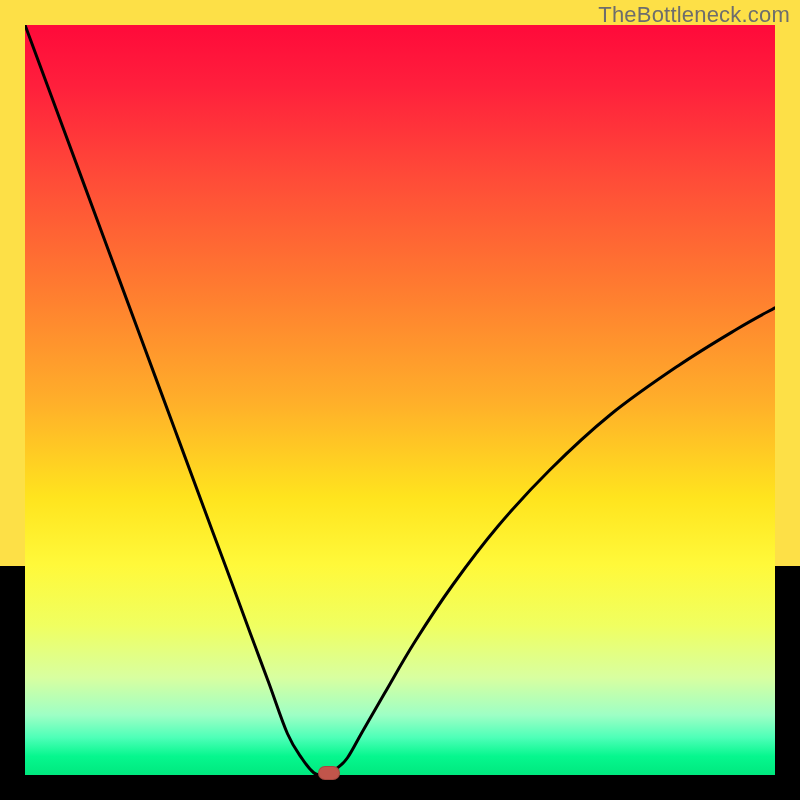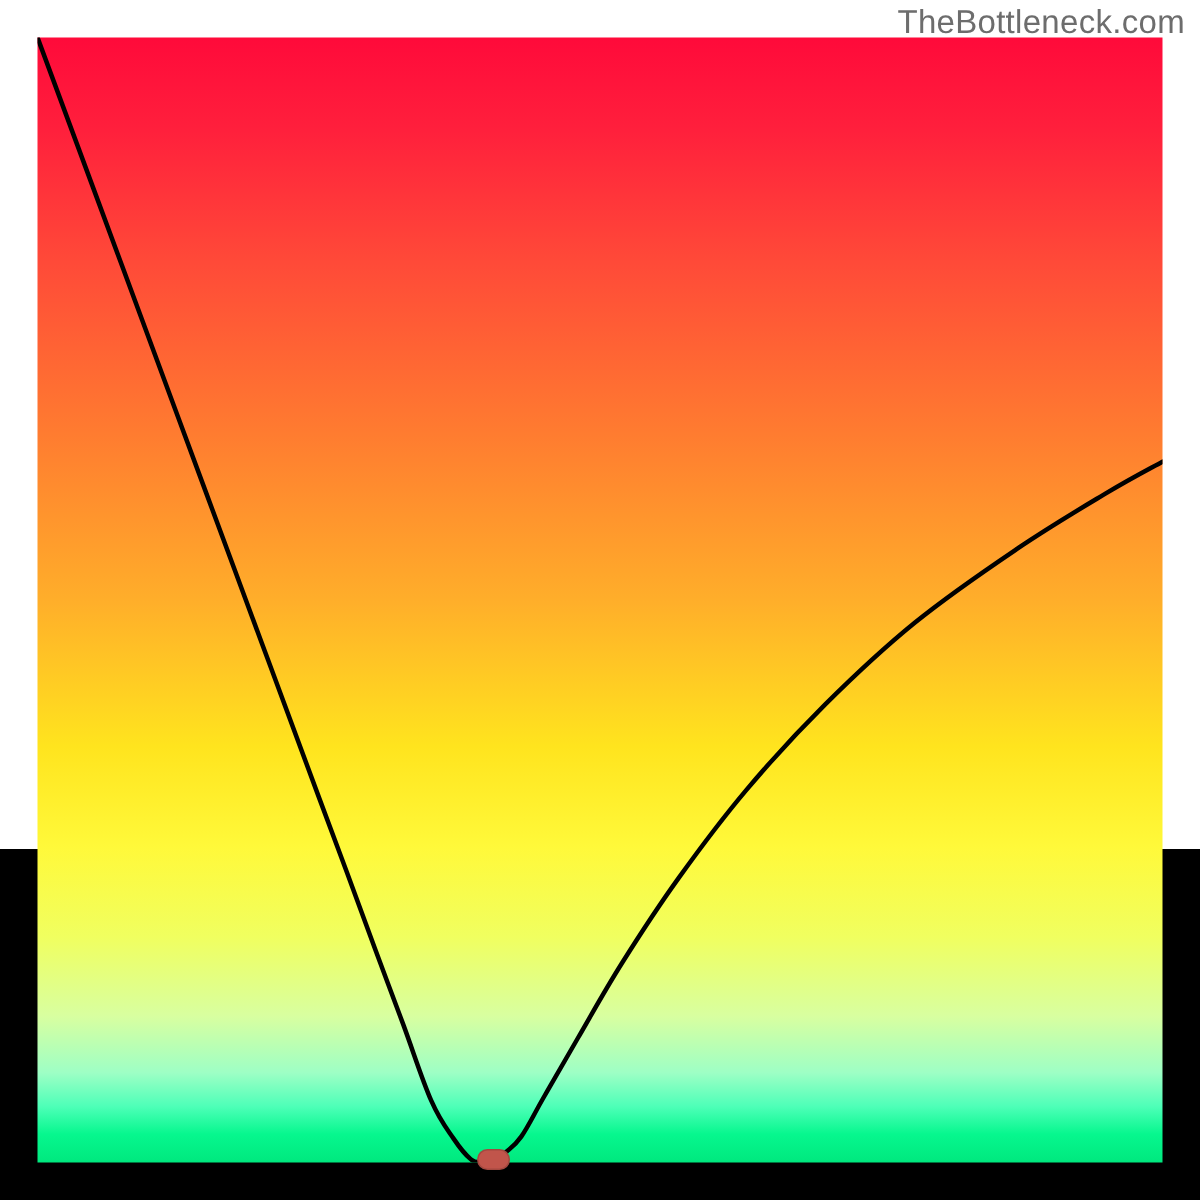--- a/index.html
+++ b/index.html
@@ -8,21 +8,21 @@
     width: 800px;
     height: 800px;
     overflow: hidden;
     background: #000;
     font-family: Arial, Helvetica, sans-serif;
   }
   .frame {
     position: relative;
     width: 800px;
     height: 566px;
-    background: #ffffff;
+    background: #fde047;
   }
   .plot-area {
     position: absolute;
     left: 25px;
     top: 25px;
     width: 750px;
     height: 750px;
     
     background: linear-gradient(
       to bottom,

